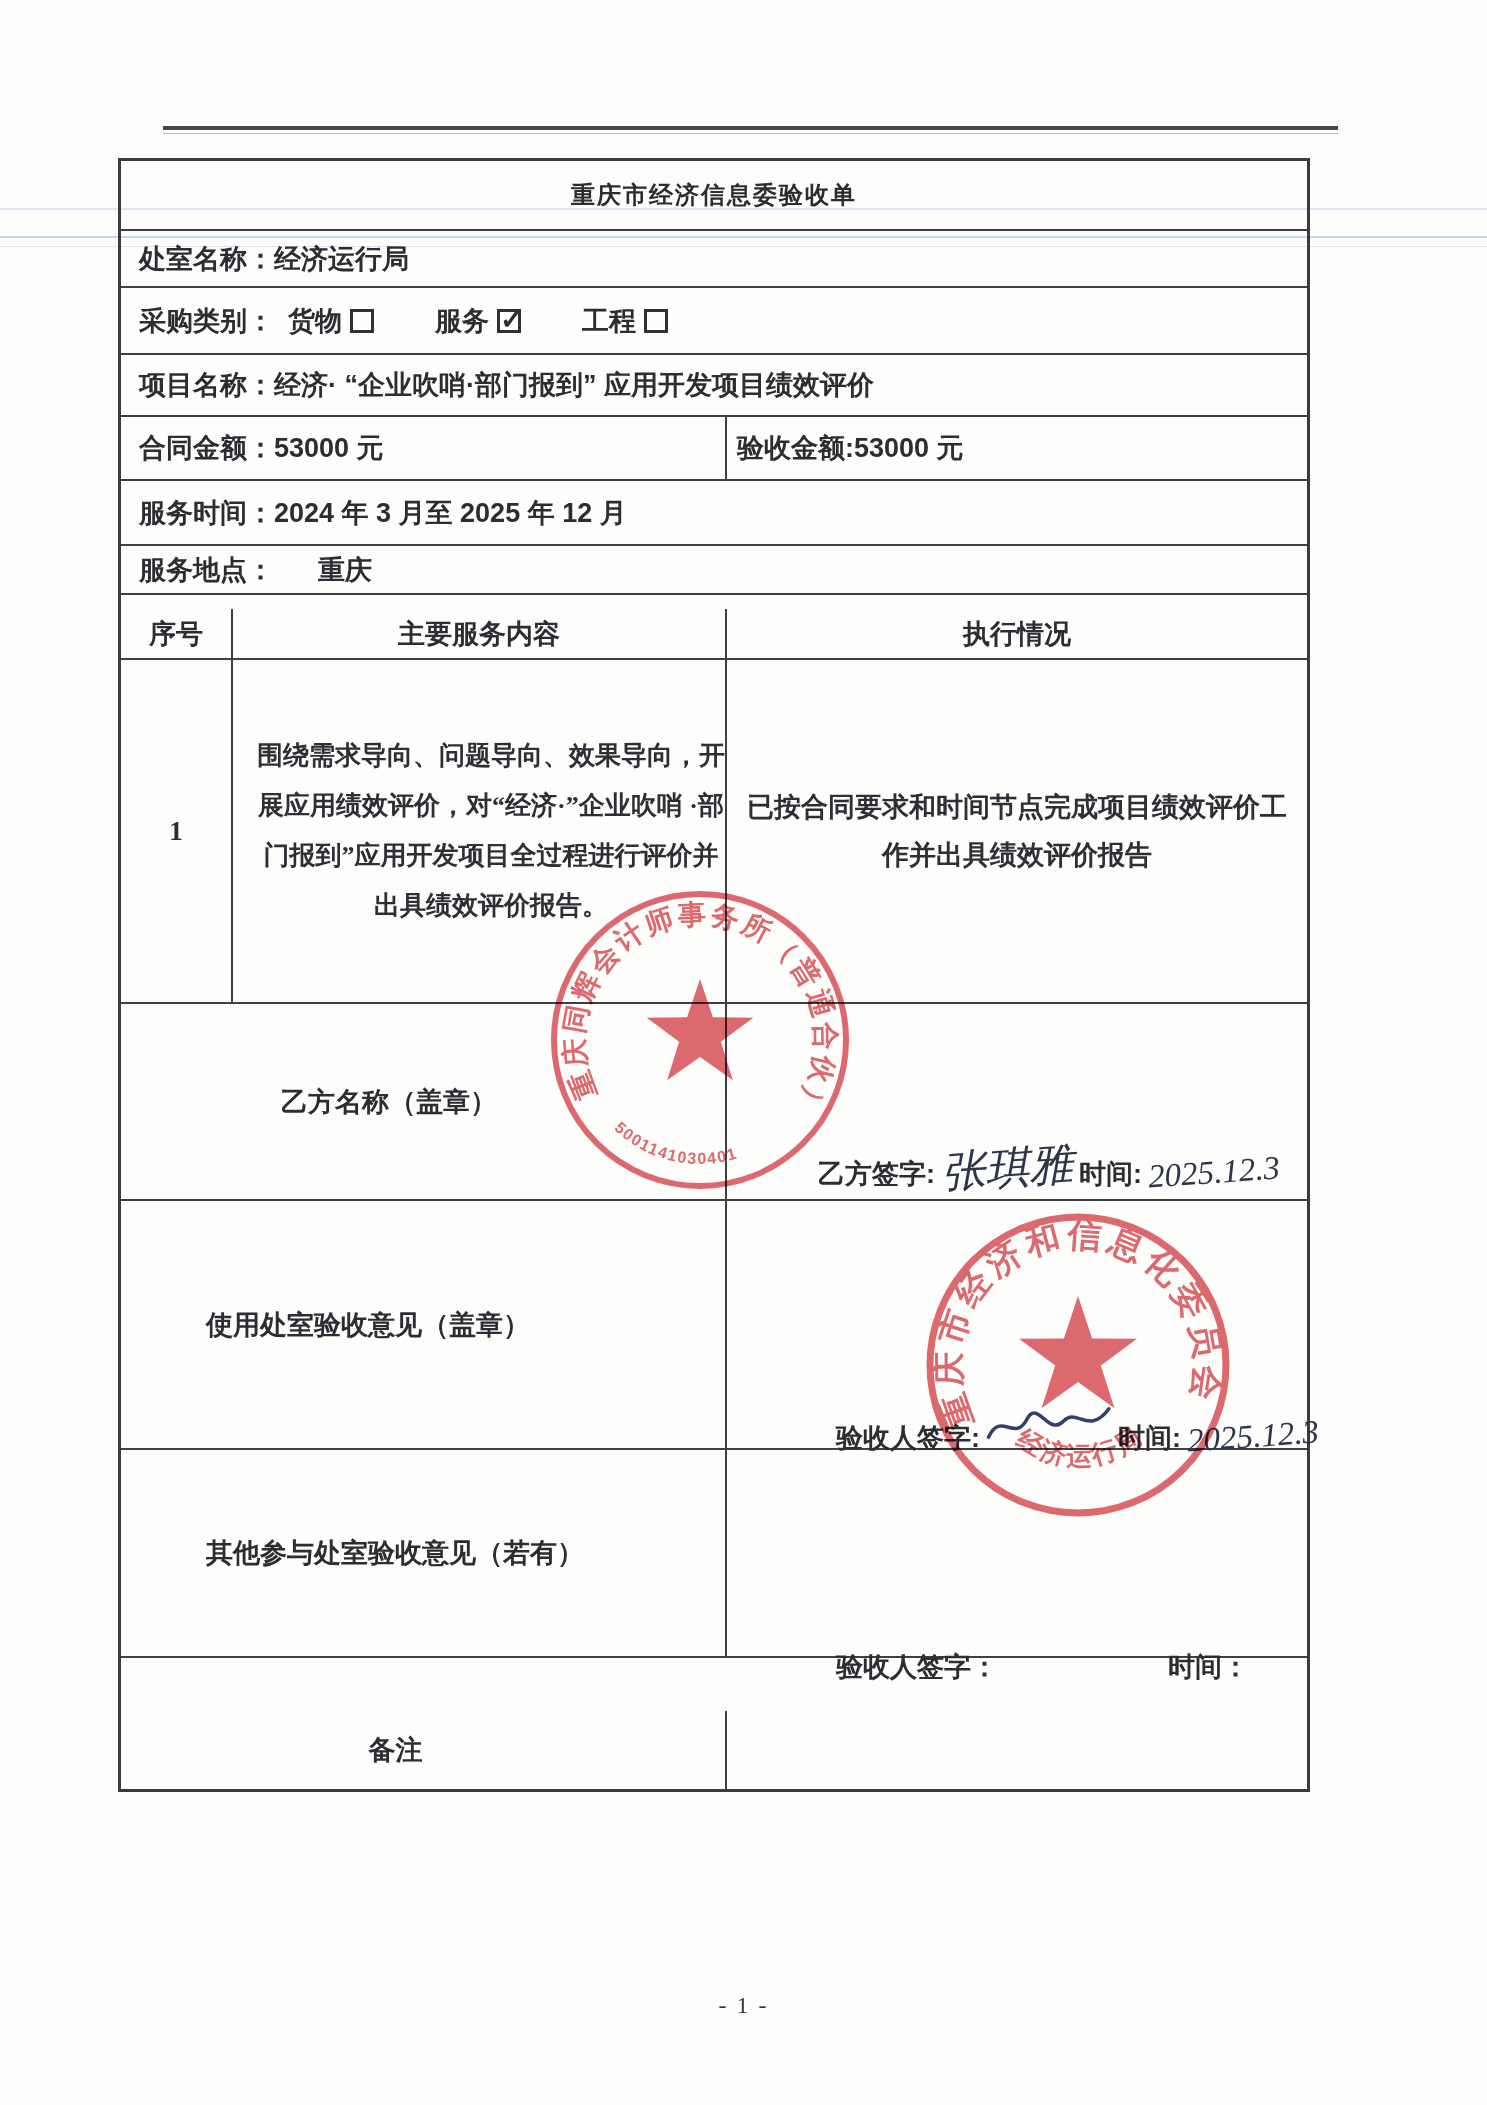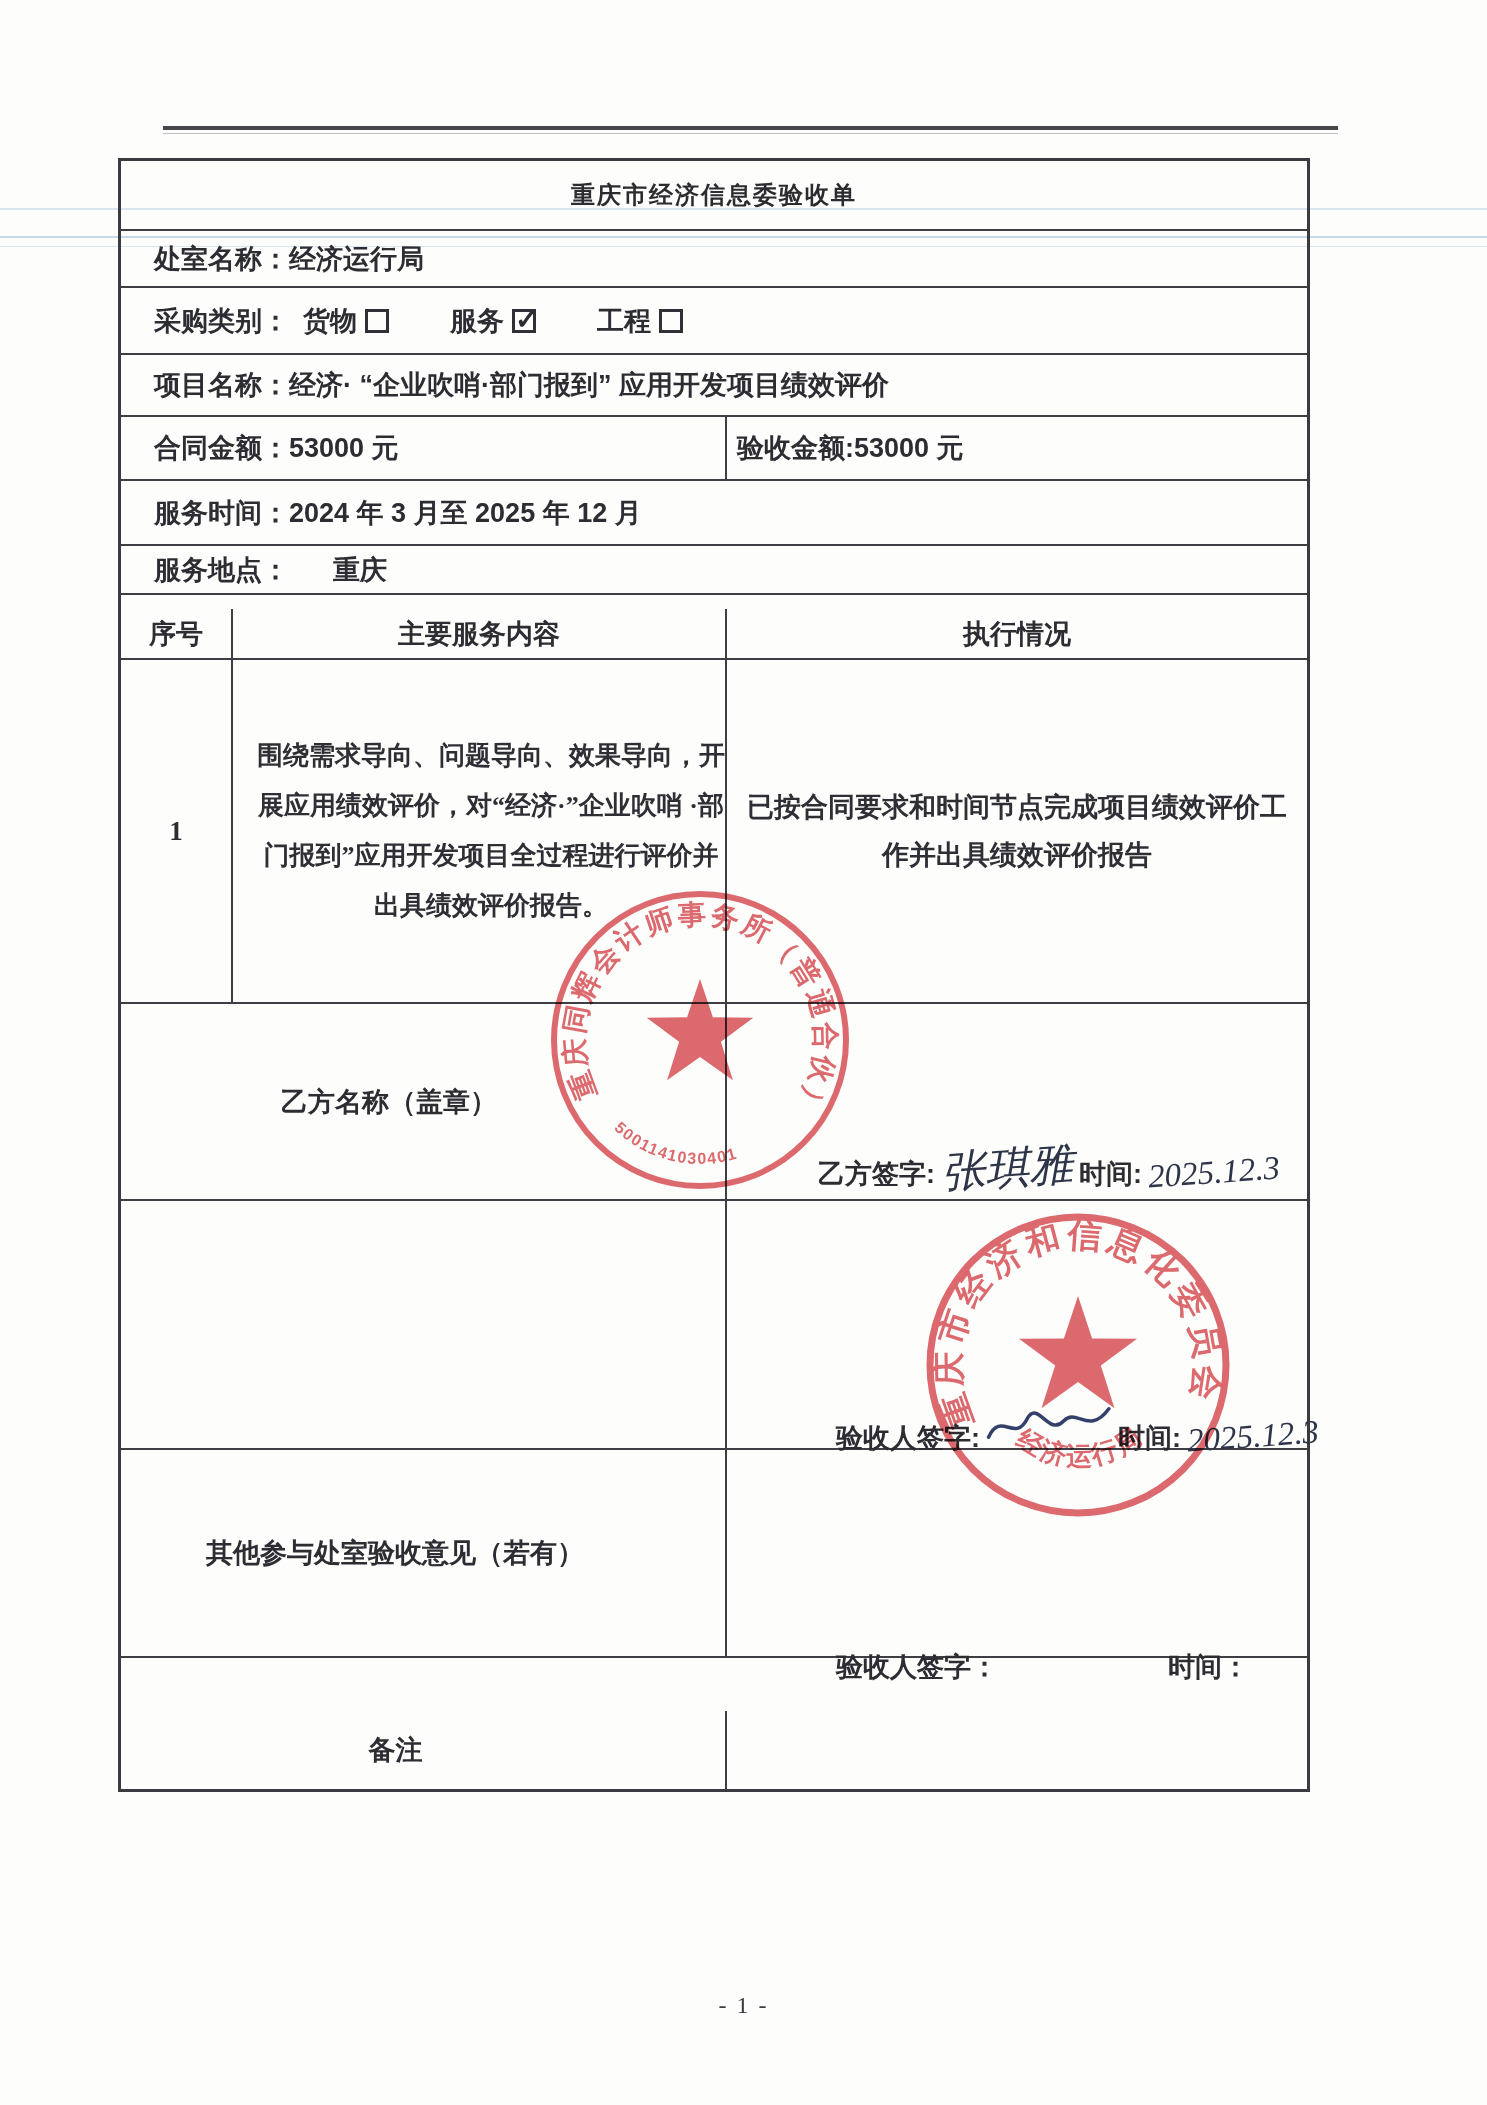--- a/index.html
+++ b/index.html
@@ -14,21 +14,21 @@
 
   .sheet{position:absolute;left:118px;top:158px;width:1192px;height:1634px;
          border:3px solid #3a3a40;box-sizing:border-box;}
   .row{position:absolute;left:0;width:1186px;box-sizing:border-box;border-bottom:2px solid #3e3e44;}
   .row.last{border-bottom:none;}
   .vline{position:absolute;top:0;bottom:0;width:2px;background:#3e3e44;}
 
   .title-row{display:flex;align-items:center;justify-content:center;}
   .form-title{font-size:24px;font-weight:700;letter-spacing:2px;color:#2b2b30;}
 
-  .label-line{display:flex;align-items:center;padding-left:33px;font-size:27px;font-weight:700;color:#2c2c32;}
+  .label-line{display:flex;align-items:center;padding-left:18px;font-size:27px;font-weight:700;color:#2c2c32;}
   .cbopt{margin-right:61px;display:inline-flex;align-items:center;}
   .cb{display:inline-block;width:24px;height:24px;border:3px solid #303036;margin-left:8px;
       position:relative;box-sizing:border-box;}
   .cb.checked::after{content:"✓";position:absolute;left:0px;top:-9px;font-size:28px;font-weight:700;color:#2c2c32;}
 
   .cell{position:absolute;top:0;bottom:0;box-sizing:border-box;}
   .hdr{display:flex;align-items:center;justify-content:center;font-size:27px;font-weight:700;color:#2c2c32;}
   .para{font-family:"Liberation Serif",serif;font-weight:700;font-size:26px;line-height:50px;
         white-space:pre-line;text-align:center;color:#2e2e35;}
   .exec{font-size:27px;line-height:48px;}
@@ -141,20 +141,23 @@
 
     <div class="row" style="top:843px;height:197px;">
       <div class="vline" style="left:604px;"></div>
       <div class="cell section-label" style="left:0;width:604px;padding-left:160px;">
         <span>乙方名称（盖章）</span>
       </div>
     </div>
 
     <div class="row" style="top:1040px;height:249px;">
       <div class="vline" style="left:604px;"></div>
+      <div class="cell section-label" style="left:0;width:604px;padding-left:85px;">
+        <span>使用处室验收意见（盖章）</span>
+      </div>
     </div>
 
     <div class="row" style="top:1289px;height:208px;">
       <div class="vline" style="left:604px;"></div>
       <div class="cell section-label" style="left:0;width:604px;padding-left:85px;">
         <span>其他参与处室验收意见（若有）</span>
       </div>
     </div>
 
     <div class="row last" style="top:1550px;height:78px;">

